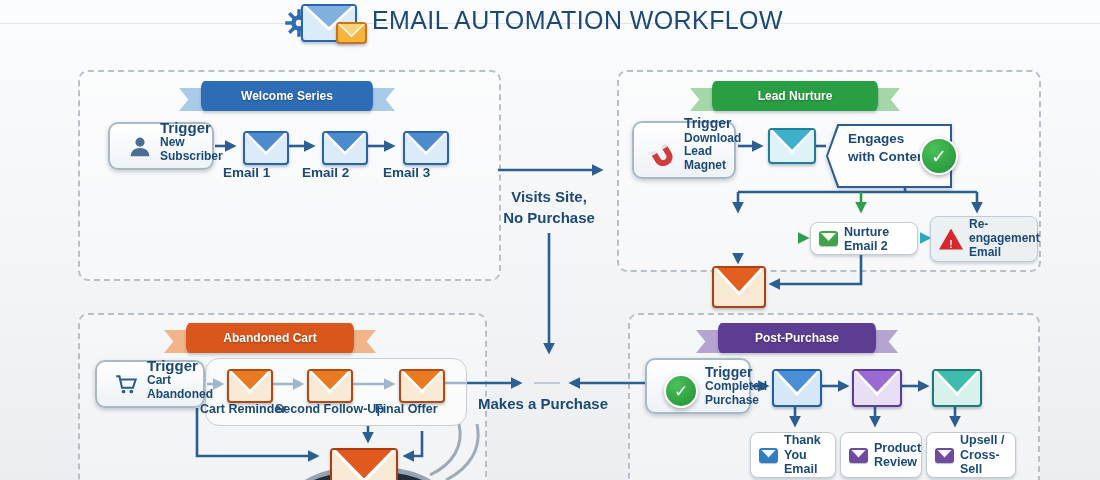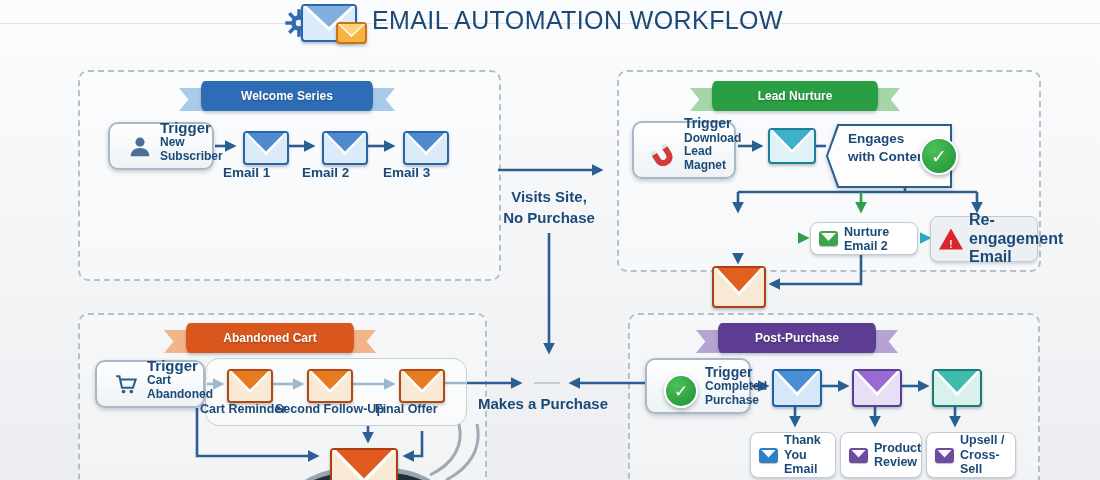--- a/index.html
+++ b/index.html
@@ -228,21 +228,21 @@
     </div>
   </div>
   <div class="check abs" style="left:920px;top:137px;width:34px;height:34px;font-size:19px">✓</div>
 
   <div class="item" style="left:810px;top:222px;width:108px;height:33px;font-size:12.5px">
     <span class="mini" style="background:#3fa54b"></span>
     <span>Nurture Email 2</span>
   </div>
   <div class="item gray" style="left:930px;top:216px;width:108px;height:46px">
     <span class="warn"></span>
-    <span class="two" style="font-size:16px">
+    <span class="two" style="font-size:12px">
       <span>Re-engagement</span>
       <span>Email</span>
     </span>
   </div>
   <div class="env" style="--eb:#b03f12;--ebg:#f7e9d3;--ef:#e2601f;left:712px;top:266px;width:50px;height:38px">
       <i class="vw"></i>
       <i class="vc"></i>
     </div>
 
   <div class="ribbon" style="left:186px;top:323px;width:168px;--rb:#d9571c;--rt:#f2b489">

